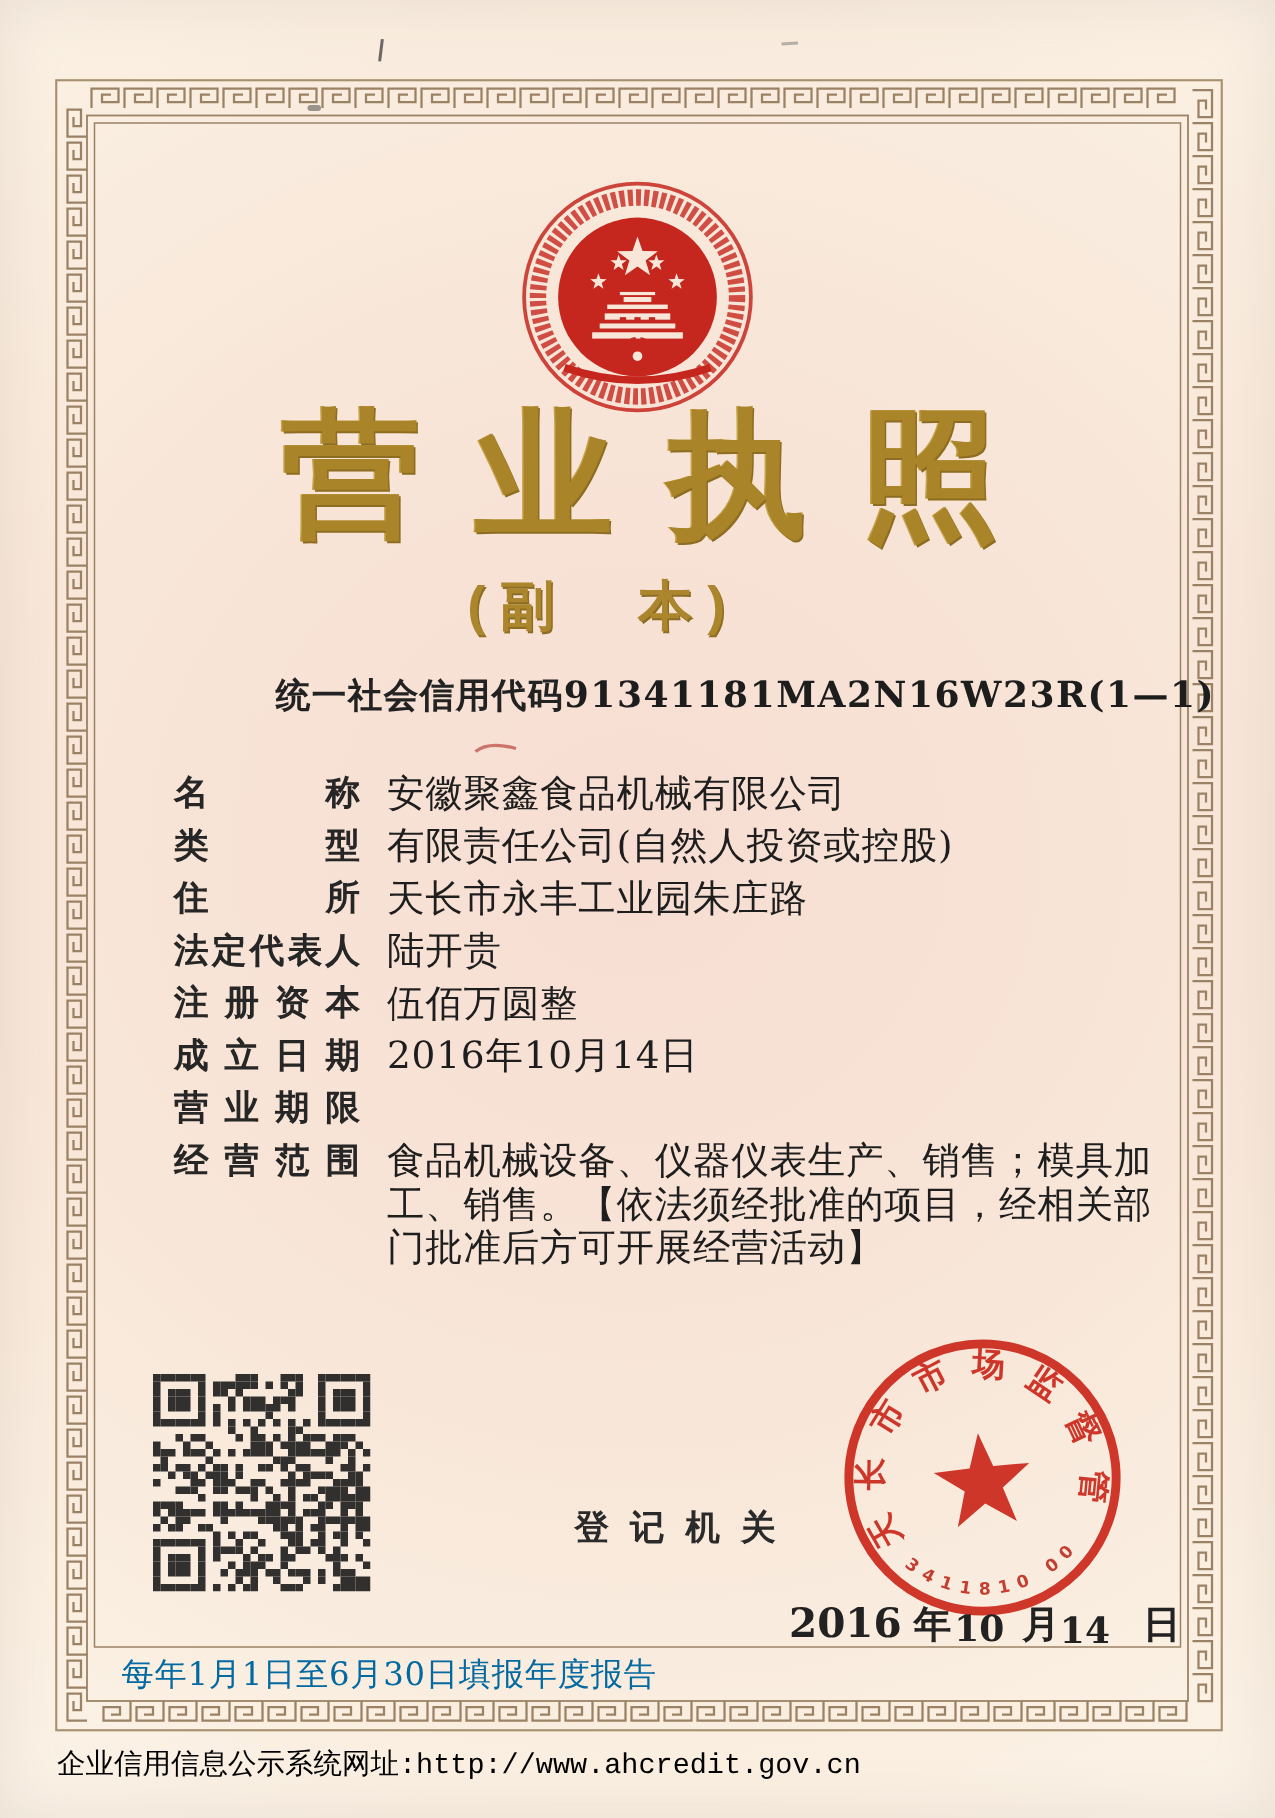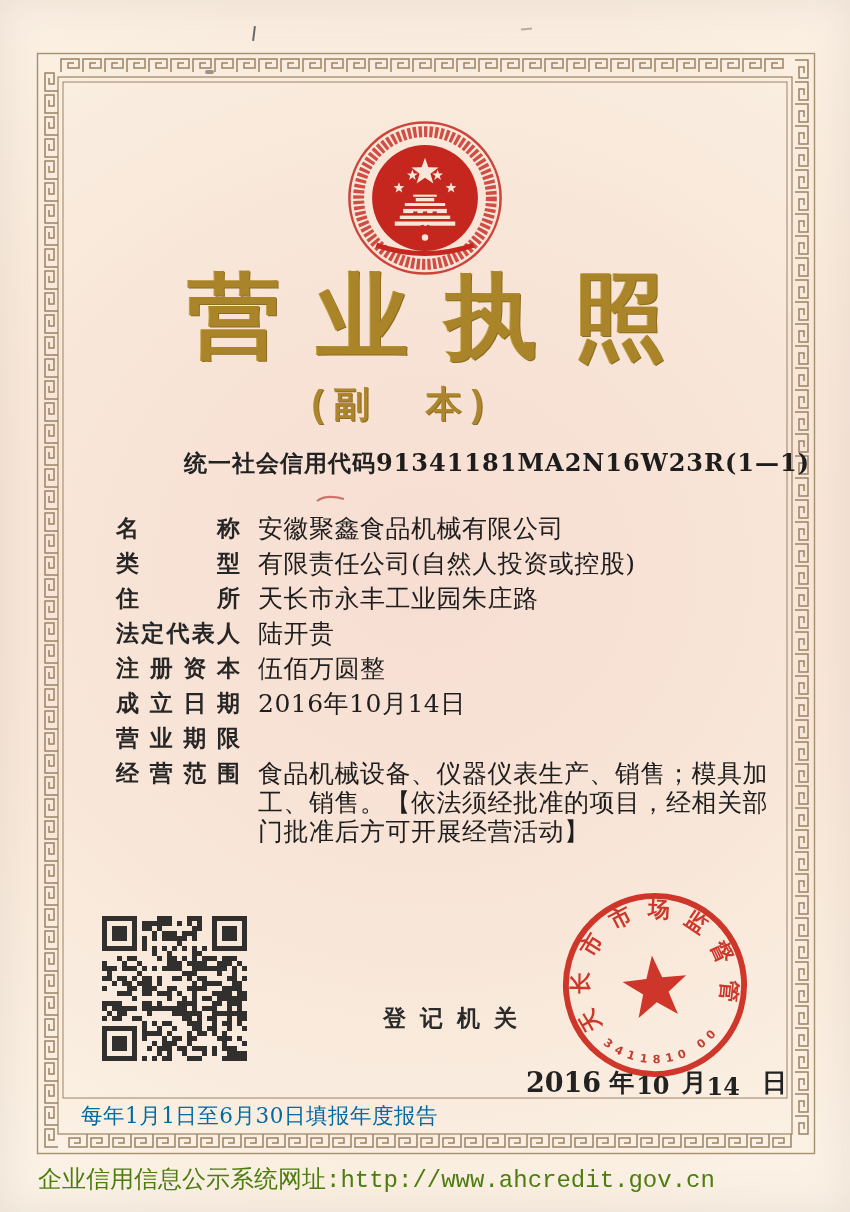--- a/index.html
+++ b/index.html
@@ -72,21 +72,21 @@
   .d-m{margin-left:2px;margin-top:7px;font-size:24px;}
   .d-u2{margin-left:12px;}
   .d-d{margin-left:0;margin-top:9px;font-size:24px;}
   .d-u3{margin-left:22px;}
 
   .annual-note{
     position:absolute;left:68px;top:1101px;font-size:21.5px;color:#0369a1;
     font-family:"DejaVu Serif", serif;letter-spacing:.5px;margin-left:13px;
   }
   .footer-left{
-    position:absolute;left:38px;top:1163px;font-size:24px;color:#4d7c0f;
+    position:absolute;left:38px;top:1163px;font-size:19px;color:#000000;
     font-family:"Liberation Mono", monospace;letter-spacing:0;
   }
   .footer-right{
     position:absolute;right:34px;top:1228px;font-size:19.5px;font-weight:800;color:#222;
   }
 
   
   .ink-a{position:absolute;background:#3c3c3c;opacity:.75;}
   .squiggle{position:absolute;left:315px;top:492px;width:32px;height:14px;}
 </style>

